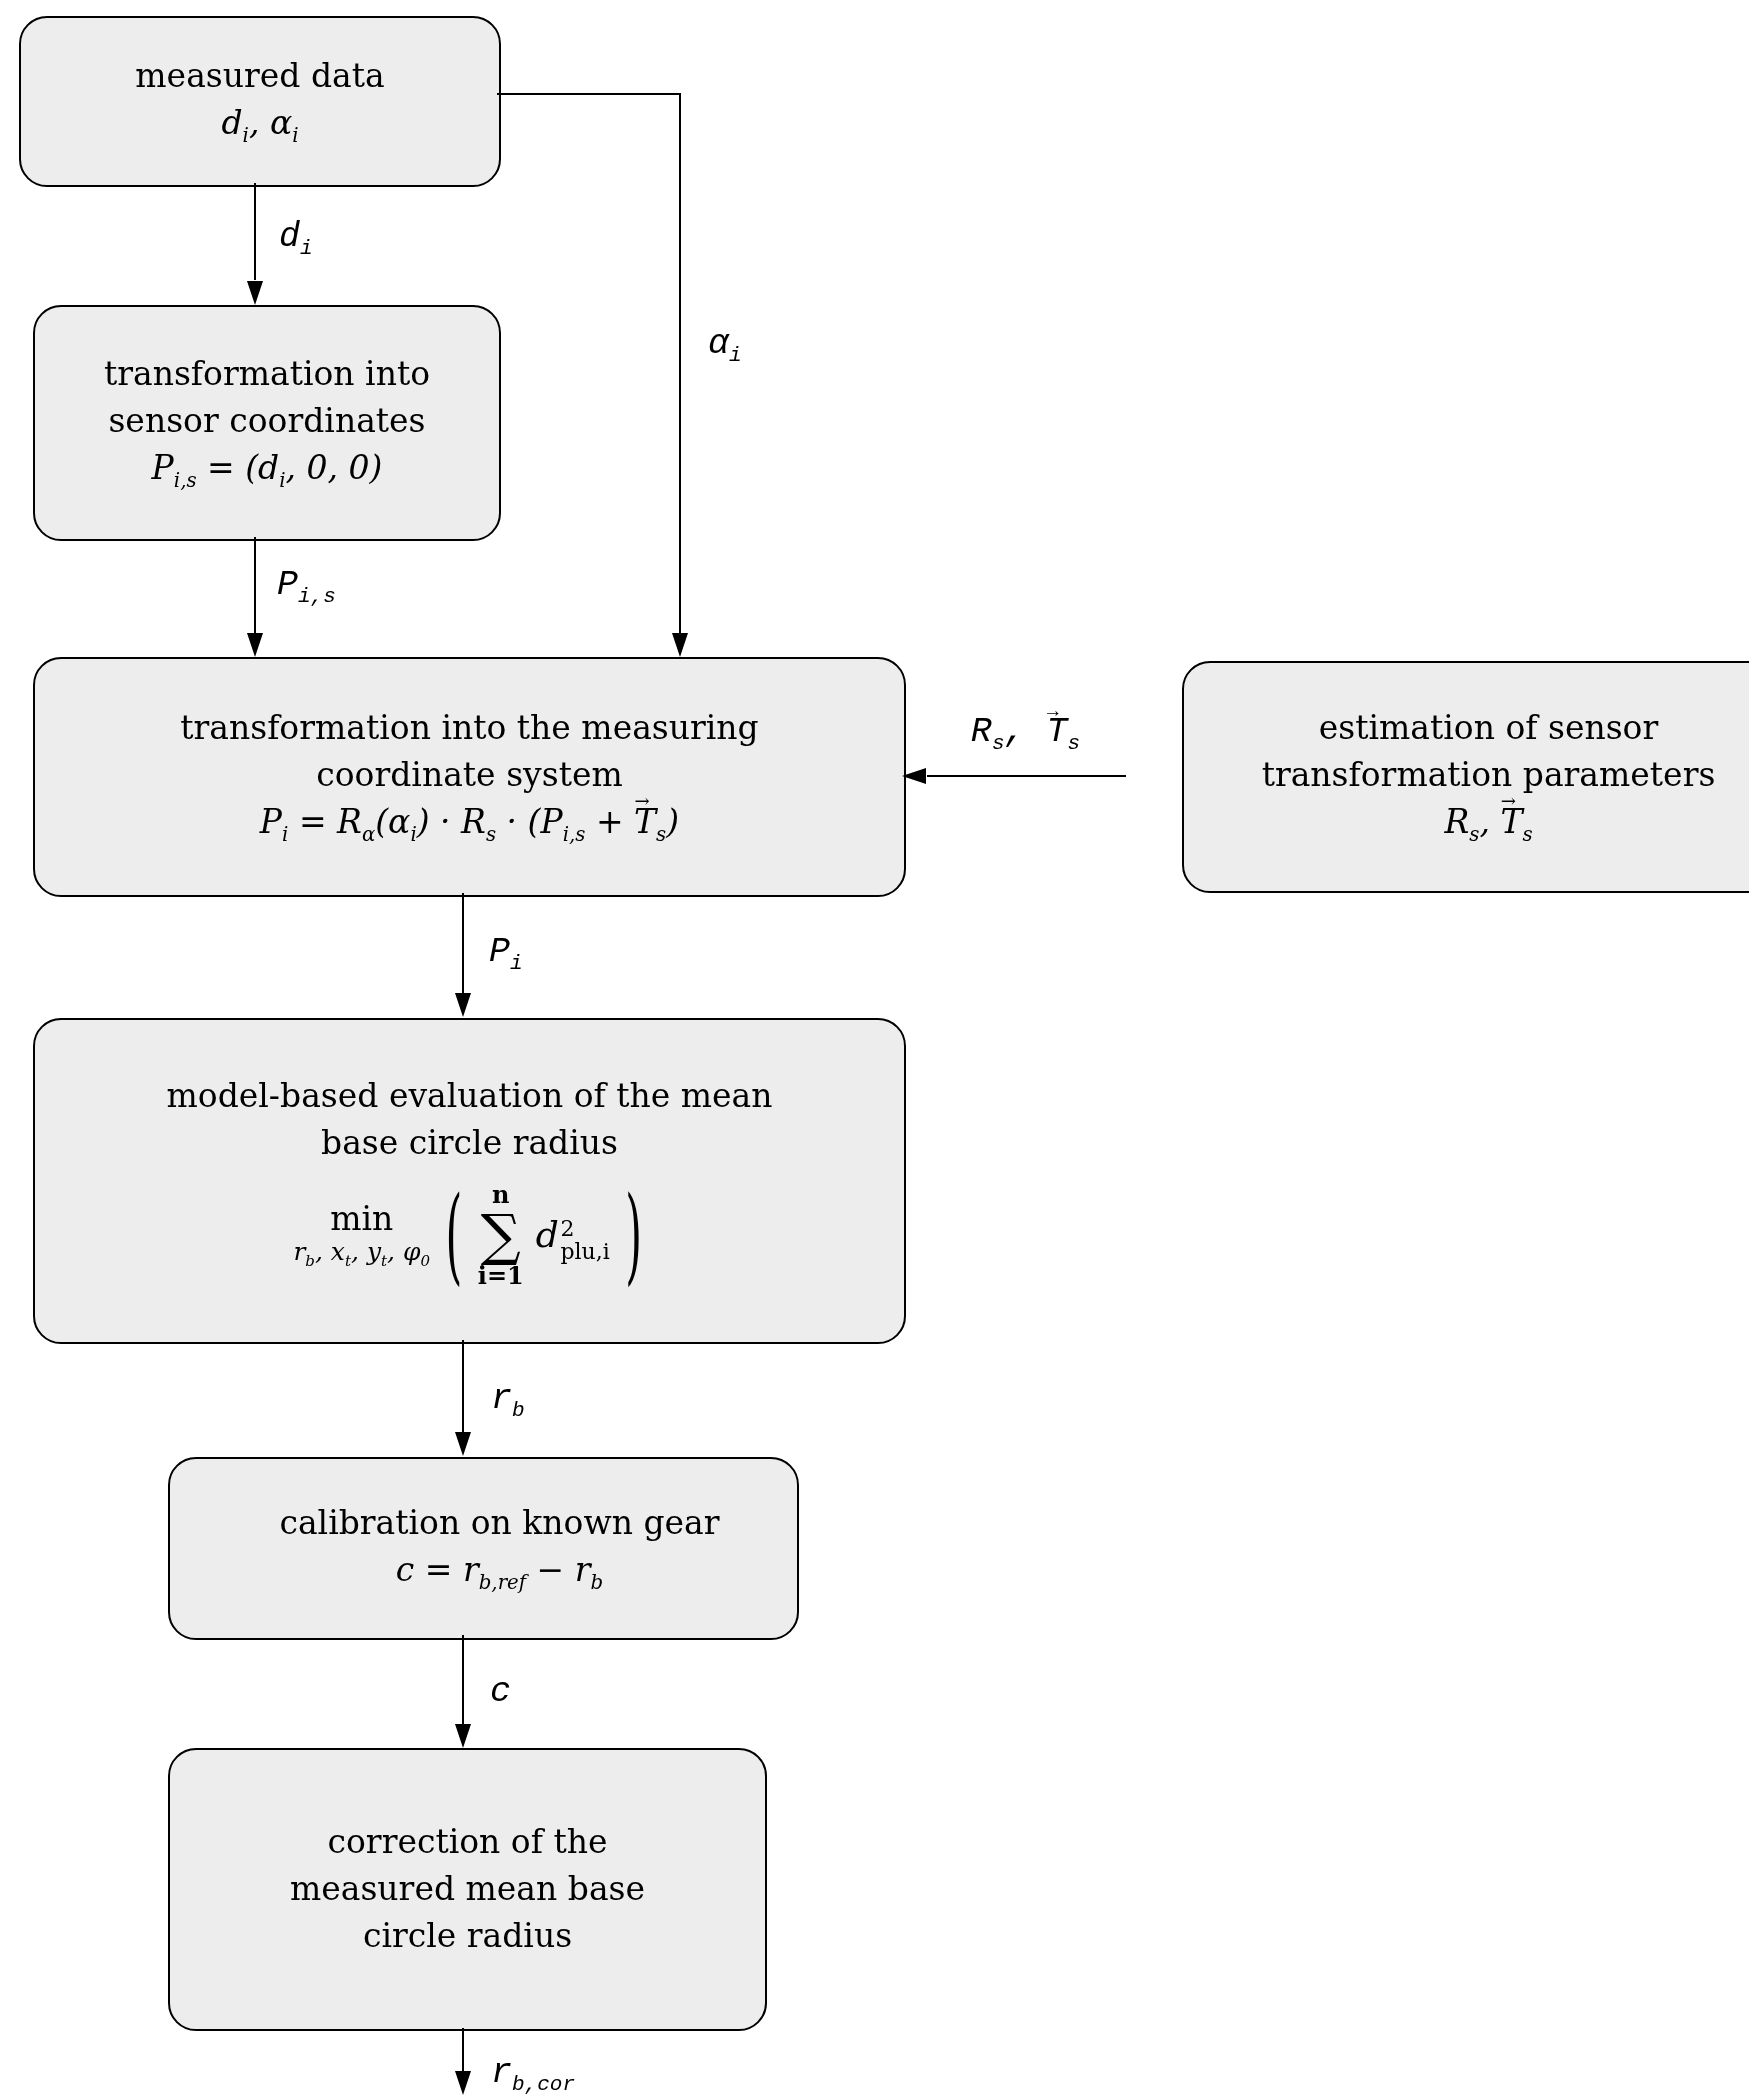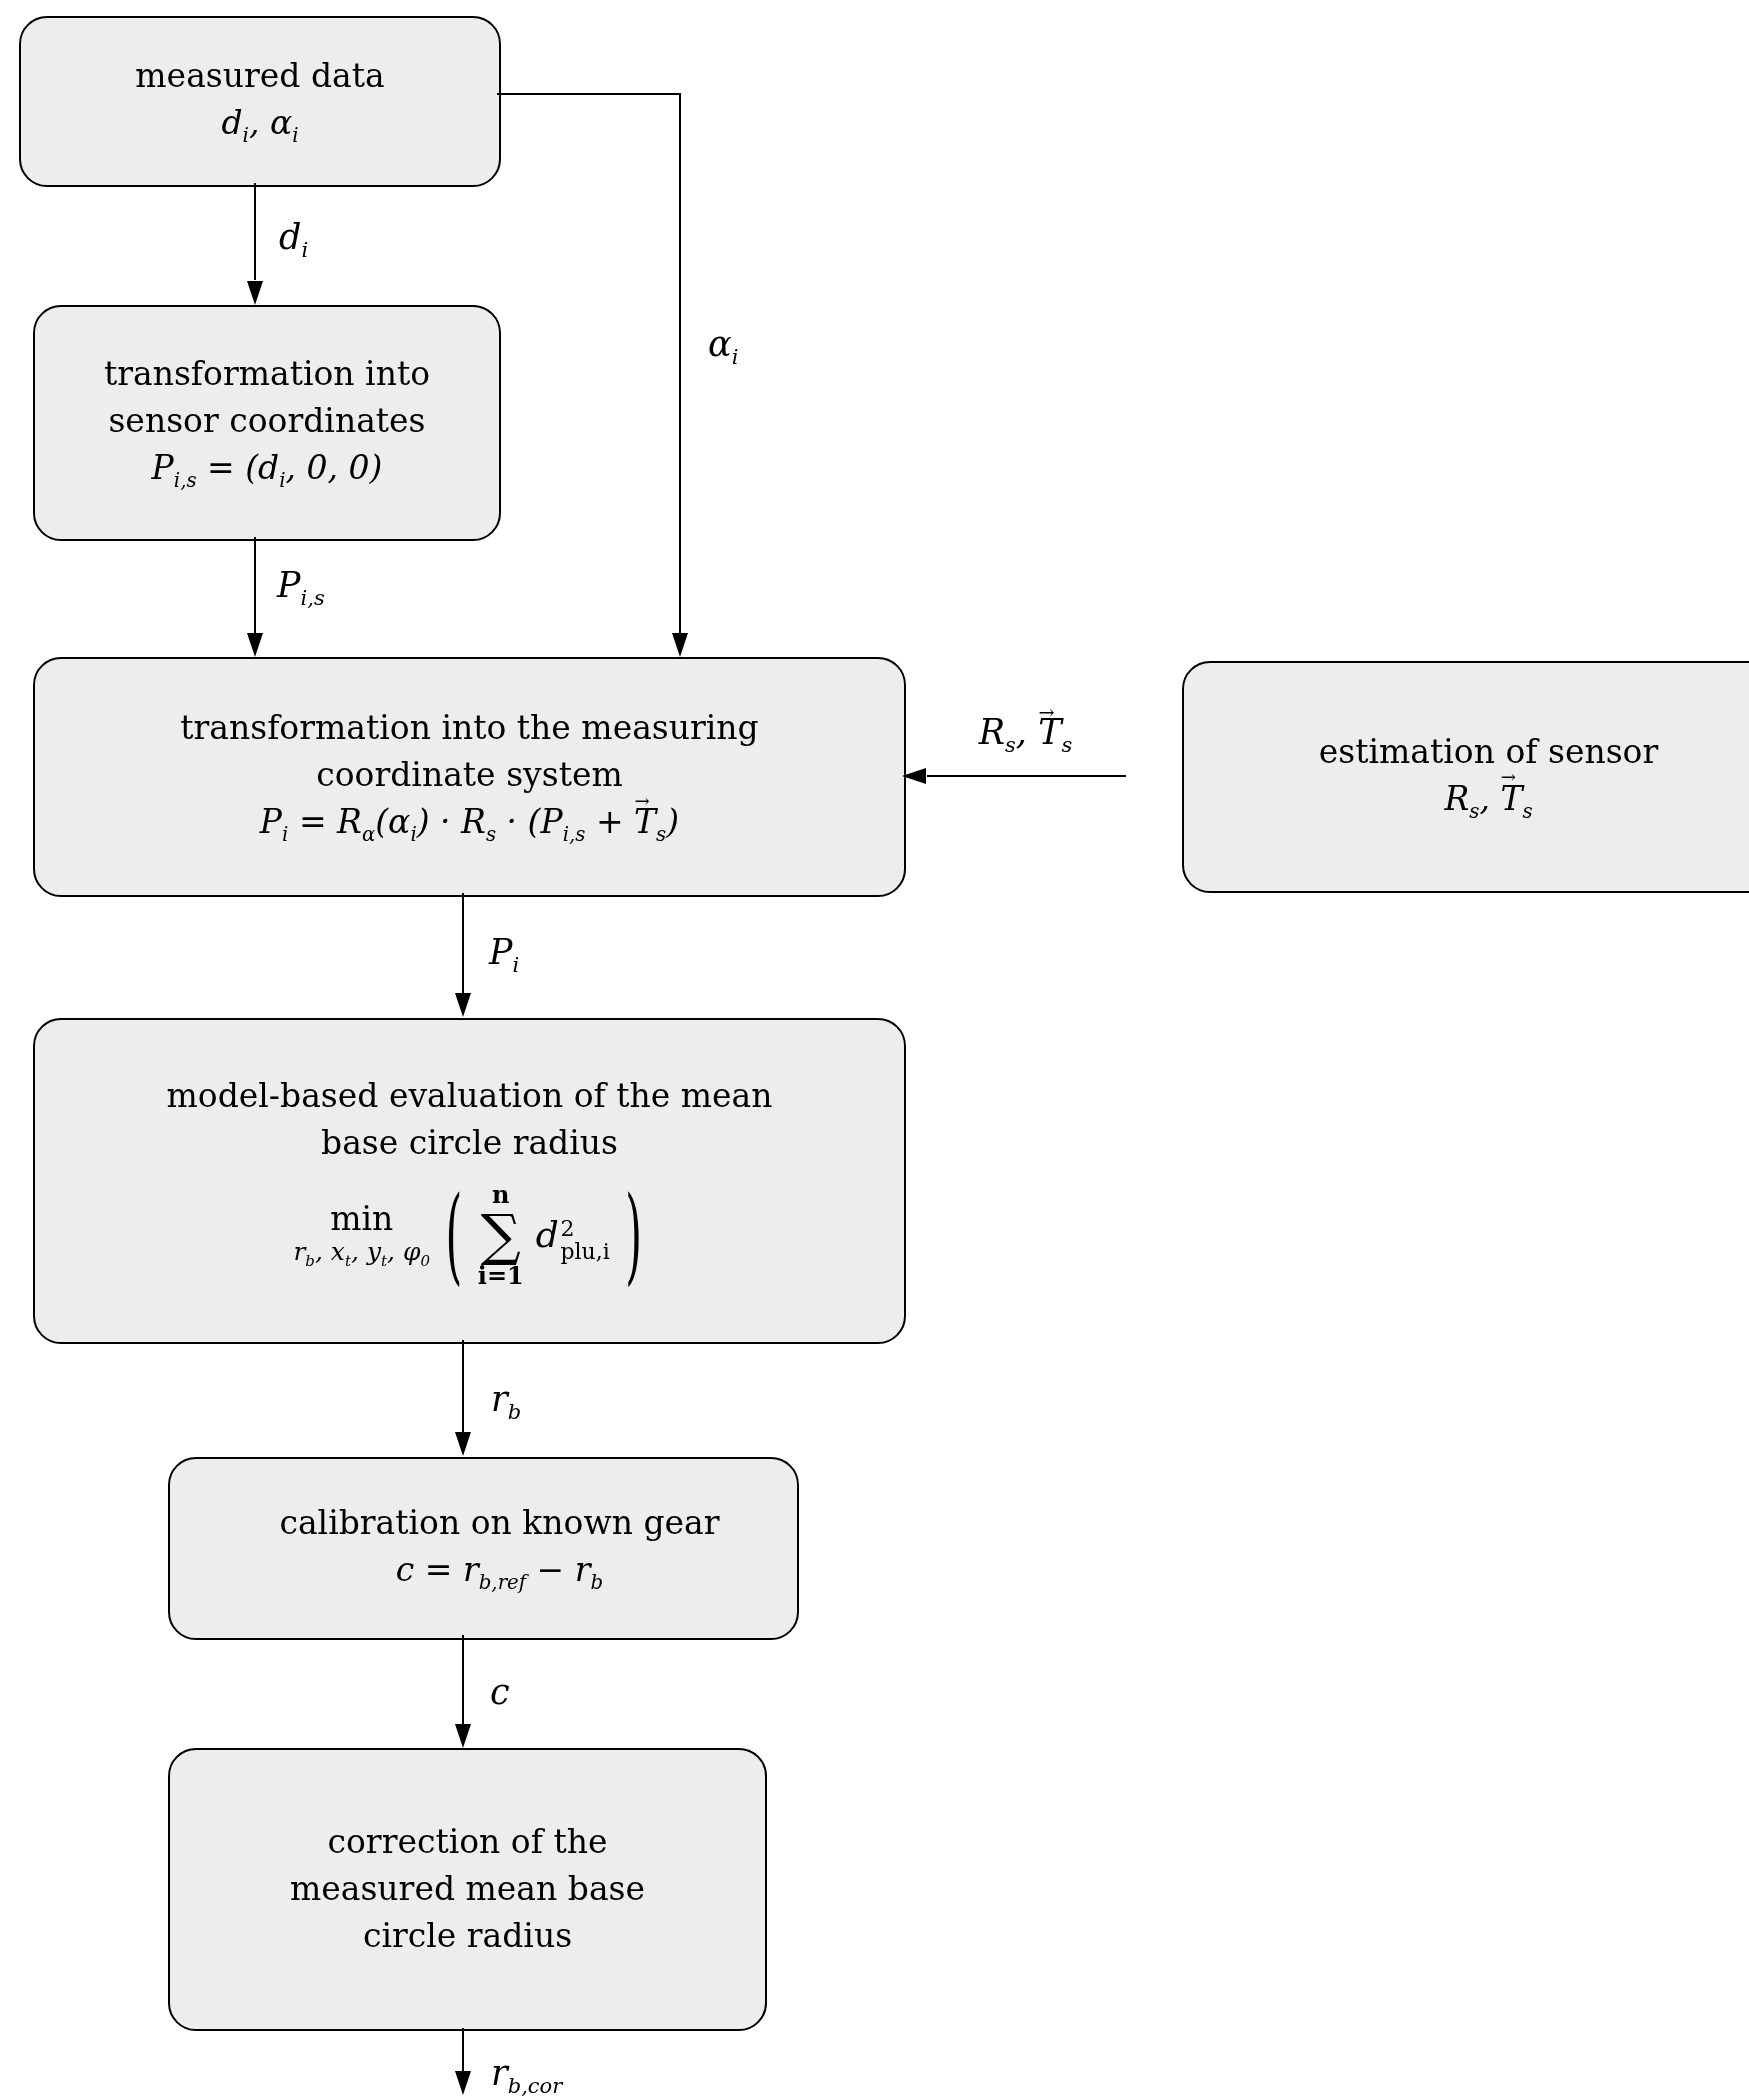--- a/index.html
+++ b/index.html
@@ -46,20 +46,21 @@
     position: absolute; width: 0; height: 0;
     border-top: 8px solid transparent;
     border-bottom: 8px solid transparent;
     border-right: 24px solid #000;
   }
   .edge-label {
     position: absolute;
     font-style: italic;
     font-size: 35px; line-height: 1;
     white-space: nowrap;
+    font-family: Liberation Mono, monospace;
   }
   
   .formula-row {
     display: flex; align-items: center; justify-content: center;
     gap: 12px; margin-top: 15px; line-height: 1;
   }
   .min-stack { display: inline-flex; flex-direction: column; align-items: center; }
   .min-word { font-style: normal; font-size: 33px; }
   .min-sub { font-style: italic; font-size: 25px; margin-top: 4.6px; white-space: nowrap; }
   .bigparen {
@@ -95,20 +96,21 @@
   </div>
 
   <div class="node" style="left:33px; top:657px; width:869px; height:236px;">
     <div class="nline">transformation into the measuring</div>
     <div class="nline">coordinate system</div>
     <div class="nline formula">P<sub>i</sub> = R<sub>α</sub>(α<sub>i</sub>) · R<sub>s</sub> · (P<sub>i,s</sub> + <span class="vec">T</span><sub>s</sub>)</div>
   </div>
 
   <div class="node" style="left:1182px; top:661px; width:609px; height:228px;">
     <div class="nline">estimation of  sensor</div>
+    <div class="nline">transformation parameters</div>
     <div class="nline formula">R<sub>s</sub>, <span class="vec">T</span><sub>s</sub></div>
   </div>
 
   <div class="node" style="left:33px; top:1018px; width:869px; height:322px;">
     <div class="nline">model-based evaluation of the mean</div>
     <div class="nline">base circle radius</div>
     <div class="formula-row">
       <span class="min-stack">
         <span class="min-word">min</span>
         <span class="min-sub">r<sub>b</sub>, x<sub>t</sub>, y<sub>t</sub>, φ<sub>0</sub></span>

